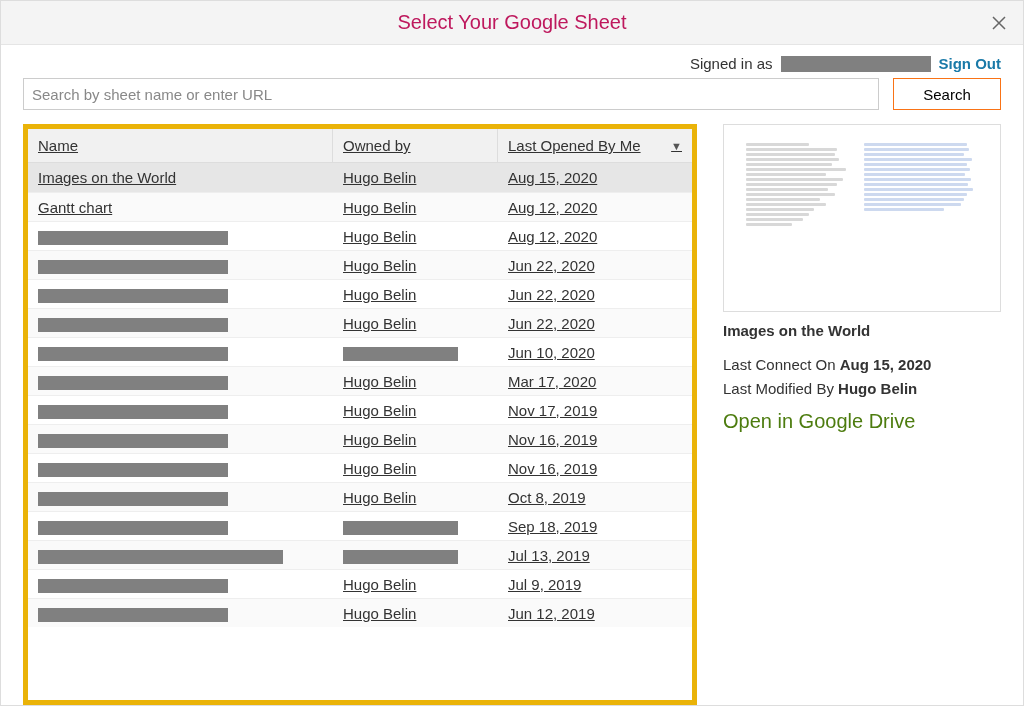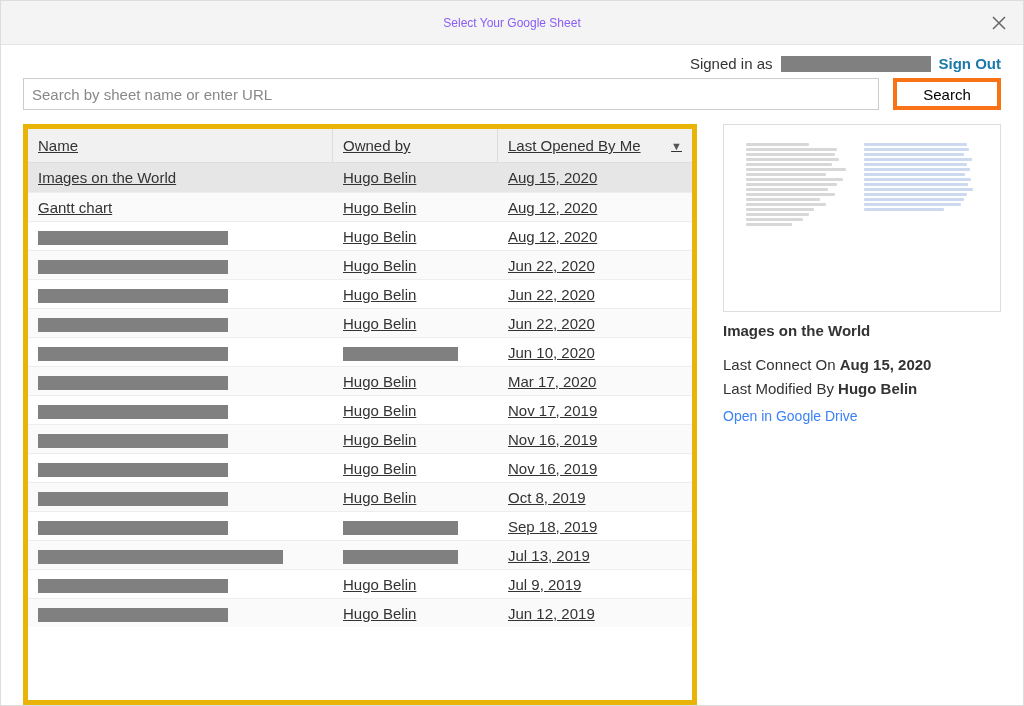--- a/index.html
+++ b/index.html
@@ -16,21 +16,21 @@
 
 .titlebar {
   height: 44px;
   background: #f4f4f4;
   border-bottom: 1px solid #e5e5e5;
   display: flex;
   align-items: center;
   justify-content: center;
   position: relative;
 }
-.titlebar .title { font-size: 12px; color: #8b5cf6; }
+.titlebar .title { font-size: 20px; color: #be185d; }
 .close-btn {
   position: absolute; right: 12px; top: 50%; transform: translateY(-50%);
   cursor: pointer; font-size: 20px; color: #666; line-height: 1;
   width: 24px; height: 24px; display:flex; align-items:center; justify-content:center;
 }
 
 .signin-row {
   display: flex; justify-content: flex-end; align-items: center;
   padding: 10px 22px 6px 22px; gap: 8px;
   font-size: 15px;
@@ -41,21 +41,21 @@
 
 .search-row {
   display: flex; gap: 14px; padding: 0 22px 14px 22px; align-items:center;
 }
 .search-input {
   flex: 1; height: 32px; border: 1px solid #ccc; padding: 0 8px;
   font-size: 15px; color: #333;
 }
 .search-input::placeholder { color: #888; }
 .search-btn {
-  width: 108px; height: 32px; border: 4px solid #f97316; background: #fff;
+  width: 108px; height: 32px; border: 1px solid #f97316; background: #fff;
   font-size: 15px; cursor: pointer;
 }
 
 .body {
   flex: 1; display: flex; gap: 26px; padding: 0 22px 0 22px; overflow:hidden;
 }
 
 .table-wrap { flex: 1; border: 5px solid #eab308; overflow:hidden; display:flex; flex-direction:column;text-decoration:underline; }
 .thead { display:flex; background:#f1f1f1; border-bottom:1px solid #ddd; font-size:15px; }
 .th { padding: 8px 10px; position:relative; }
@@ -82,21 +82,21 @@
 }
 .sheet-thumb { width: 240px; height: 130px; display:flex; gap:4px; padding: 6px 4px;}
 .thumb-col { flex:1; display:flex; flex-direction:column; gap:2px;}
 .thumb-line { height:3px; border-radius:1px; }
 .thumb-line.g { background:#d8d8d8; }
 .thumb-line.b { background:#cdd9ef; }
 
 .preview-title { font-size:15px; font-weight:700; margin-top:10px; color:#333;}
 .meta { margin-top:14px; font-size:15px; line-height:1.6; color:#333;}
 .meta strong { font-weight:700; }
-.open-link { color:#3b82f6; cursor:pointer; margin-top:4px; display:inline-block; font-size:14px;}
+.open-link { color:#4d7c0f; cursor:pointer; margin-top:4px; display:inline-block; font-size:20px;}
 
 .footer {
   display:flex; justify-content:flex-end; gap:14px; padding: 14px 22px 18px 22px;
 }
 .btn { height:34px; padding: 0 22px; font-size:15px; border:1px solid #bbb; background:#fff; cursor:pointer;}
 .btn.primary { background:#2db889; border-color:#2db889; color:#fff; }
 </style>
 </head>
 <body>
 

